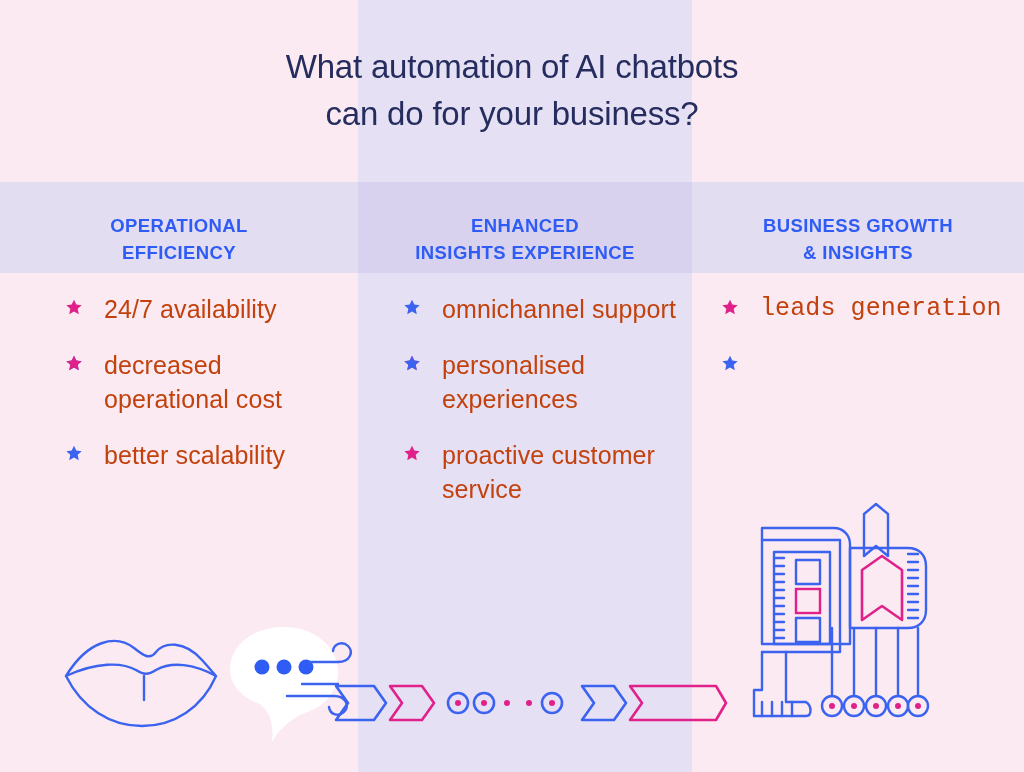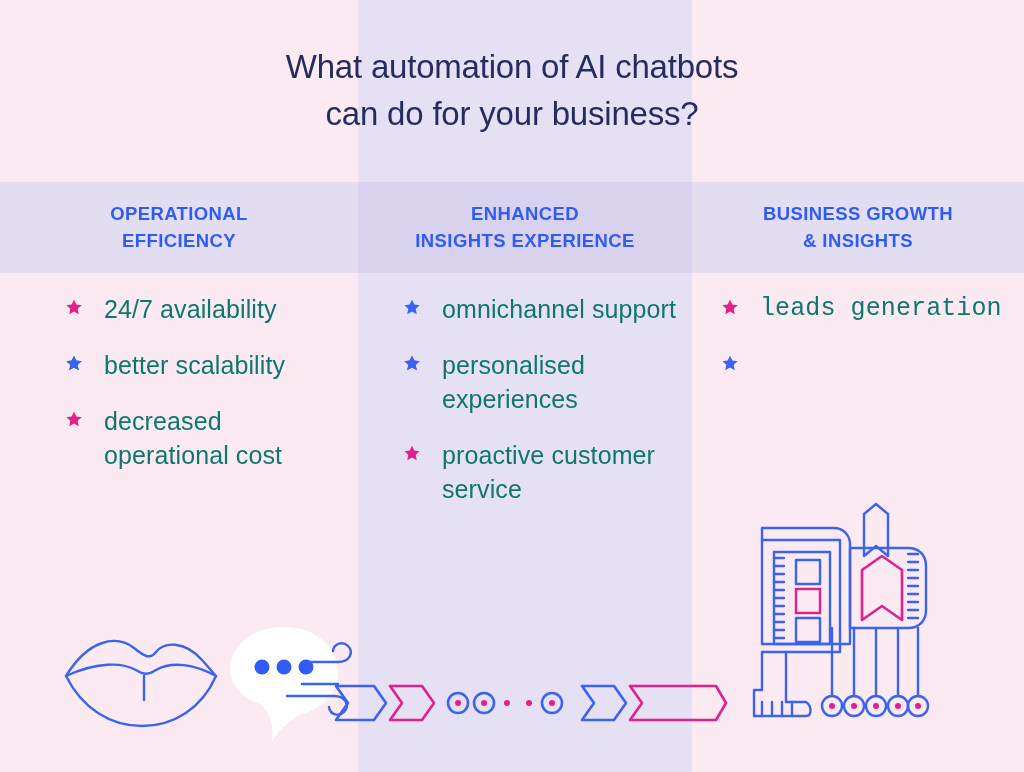--- a/index.html
+++ b/index.html
@@ -67,21 +67,21 @@
   .col {
     position: absolute;
     top: 182px;
   }
   .col-1 { left: 0px;   width: 358px; }
   .col-2 { left: 358px; width: 334px; }
   .col-3 { left: 692px; width: 332px; }
 
   .col-head {
     position: absolute;
-    top: 0;
+    top: 12px;
     width: 100%;
     height: 91px;
     display: flex;
     flex-direction: column;
     align-items: center;
     justify-content: center;
     color: #2f5cf5;
     font-size: 18.5px;
     font-weight: bold;
     line-height: 1.42;
@@ -102,21 +102,21 @@
   }
   .col-1 .bullets { padding-left: 64px; padding-right: 16px; }
   .col-2 .bullets { padding-left: 44px; padding-right: 14px; }
   .col-3 .bullets { padding-left: 28px; padding-right: 20px; font-family: Liberation Mono, monospace; }
 
   .bullet {
     position: relative;
     display: block;
     margin-bottom: 22px;
     padding-left: 40px;
-    color: #0f766e;
+    color: #c2410c;
     font-size: 25px;
     line-height: 1.36;
     font-weight: 400;
     letter-spacing: 0.1px;
   }
   .bullet .star {
     position: absolute;
     left: 2px;
     top: 7px;
     width: 16px;
@@ -158,29 +158,29 @@
           </svg>
         <span>24/7 availability</span>
       </li>
       <li class="bullet">
         <svg class="star" viewBox="0 0 20 20">
             <path d="M10 0.8 12.9 7.0 19.6 7.8 14.6 12.3 16.0 19.0 10 15.7 4.0 19.0 5.4 12.3 0.4 7.8 7.1 7.0Z" fill="#3b63f0"></path>
           </svg>
       </li>
       <li class="bullet">
         <svg class="star" viewBox="0 0 20 20">
+            <path d="M10 0.8 12.9 7.0 19.6 7.8 14.6 12.3 16.0 19.0 10 15.7 4.0 19.0 5.4 12.3 0.4 7.8 7.1 7.0Z" fill="#e0218a"></path>
+          </svg>
+        <span>decreased operational cost</span>
+      </li>
+      <li class="bullet">
+        <svg class="star" viewBox="0 0 20 20">
             <path d="M10 0.8 12.9 7.0 19.6 7.8 14.6 12.3 16.0 19.0 10 15.7 4.0 19.0 5.4 12.3 0.4 7.8 7.1 7.0Z" fill="#3b63f0"></path>
           </svg>
         <span>better scalability</span>
-      </li>
-      <li class="bullet">
-        <svg class="star" viewBox="0 0 20 20">
-            <path d="M10 0.8 12.9 7.0 19.6 7.8 14.6 12.3 16.0 19.0 10 15.7 4.0 19.0 5.4 12.3 0.4 7.8 7.1 7.0Z" fill="#e0218a"></path>
-          </svg>
-        <span>decreased operational cost</span>
       </li>
     </ul>
   </div>
 
   <div class="col col-2">
     <div class="col-head">
       <span>ENHANCED</span>
       <span>INSIGHTS EXPERIENCE</span>
     </div>
     <ul class="bullets">

